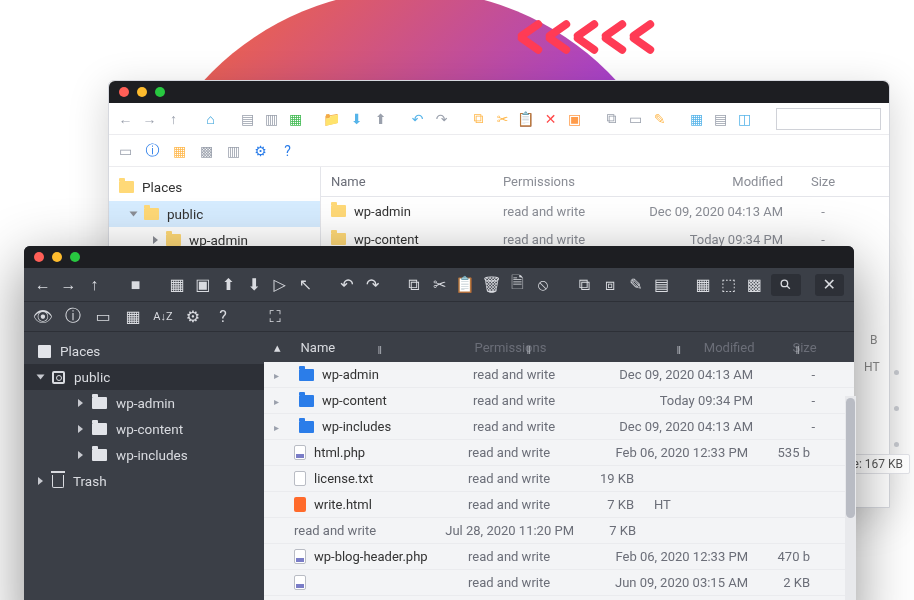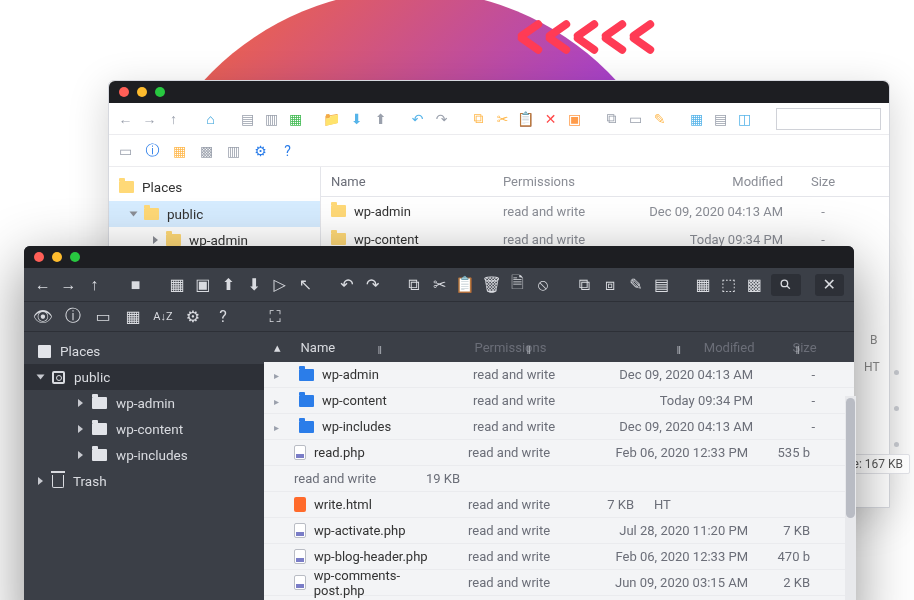--- a/index.html
+++ b/index.html
@@ -342,70 +342,69 @@
             </div>
             <div class="dc-perm">read and write</div>
             <div class="dc-mod">Dec 09, 2020 04:13 AM</div>
             <div class="dc-size">-</div>
             <div class="dc-ext"></div>
           </div>
           <div class="row-d">
             <div class="dc-arrow"></div>
             <div class="dc-name">
               <div class="file-php"></div>
-              <span>read.php</span>
+              <span>html.php</span>
             </div>
             <div class="dc-perm">read and write</div>
             <div class="dc-mod">Feb 06, 2020 12:33 PM</div>
             <div class="dc-size">535 b</div>
             <div class="dc-ext"></div>
           </div>
           <div class="row-d">
             <div class="dc-arrow"></div>
+            <div class="dc-name">
+              <div class="file-txt"></div>
+              <span>license.txt</span>
+            </div>
             <div class="dc-perm">read and write</div>
             <div class="dc-size">19 KB</div>
             <div class="dc-ext"></div>
           </div>
           <div class="row-d">
             <div class="dc-arrow"></div>
             <div class="dc-name">
               <div class="file-html"></div>
               <span>write.html</span>
             </div>
             <div class="dc-perm">read and write</div>
             <div class="dc-size">7 KB</div>
             <div class="dc-ext">HT</div>
           </div>
           <div class="row-d">
             <div class="dc-arrow"></div>
-            <div class="dc-name">
-              <div class="file-php"></div>
-              <span>wp-activate.php</span>
-            </div>
             <div class="dc-perm">read and write</div>
             <div class="dc-mod">Jul 28, 2020 11:20 PM</div>
             <div class="dc-size">7 KB</div>
             <div class="dc-ext"></div>
           </div>
           <div class="row-d">
             <div class="dc-arrow"></div>
             <div class="dc-name">
               <div class="file-php"></div>
               <span>wp-blog-header.php</span>
             </div>
             <div class="dc-perm">read and write</div>
             <div class="dc-mod">Feb 06, 2020 12:33 PM</div>
             <div class="dc-size">470 b</div>
             <div class="dc-ext"></div>
           </div>
           <div class="row-d">
             <div class="dc-arrow"></div>
             <div class="dc-name">
               <div class="file-php"></div>
-              <span>wp-comments-post.php</span>
             </div>
             <div class="dc-perm">read and write</div>
             <div class="dc-mod">Jun 09, 2020 03:15 AM</div>
             <div class="dc-size">2 KB</div>
             <div class="dc-ext"></div>
           </div>
           <div class="row-d">
             <div class="dc-arrow"></div>
             <div class="dc-ext"></div>
           </div>

